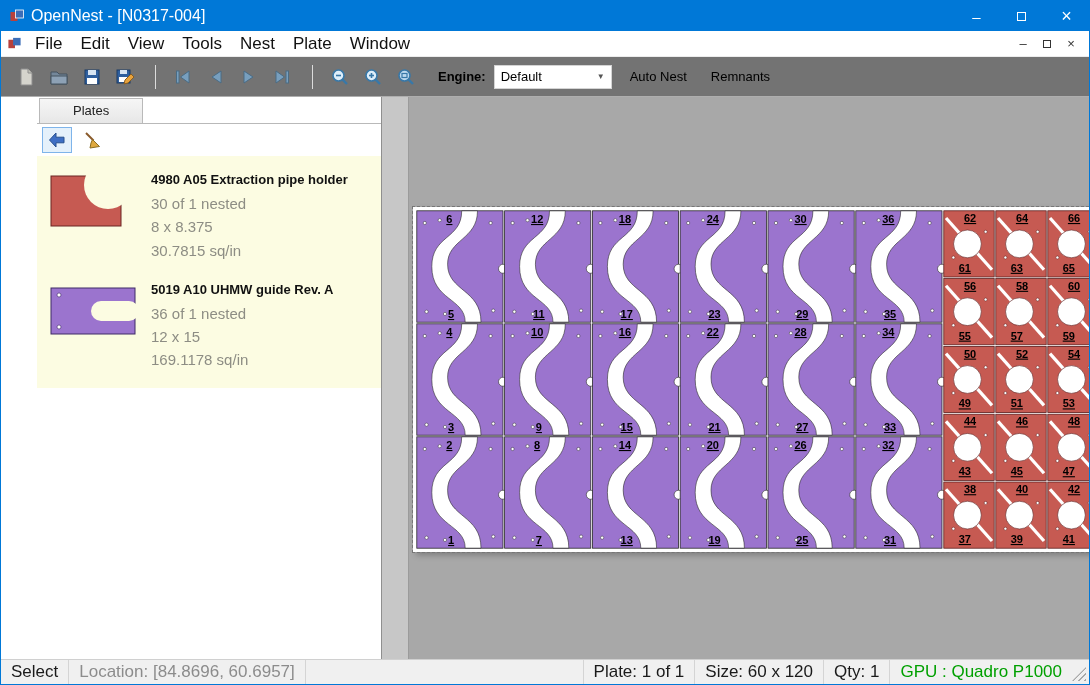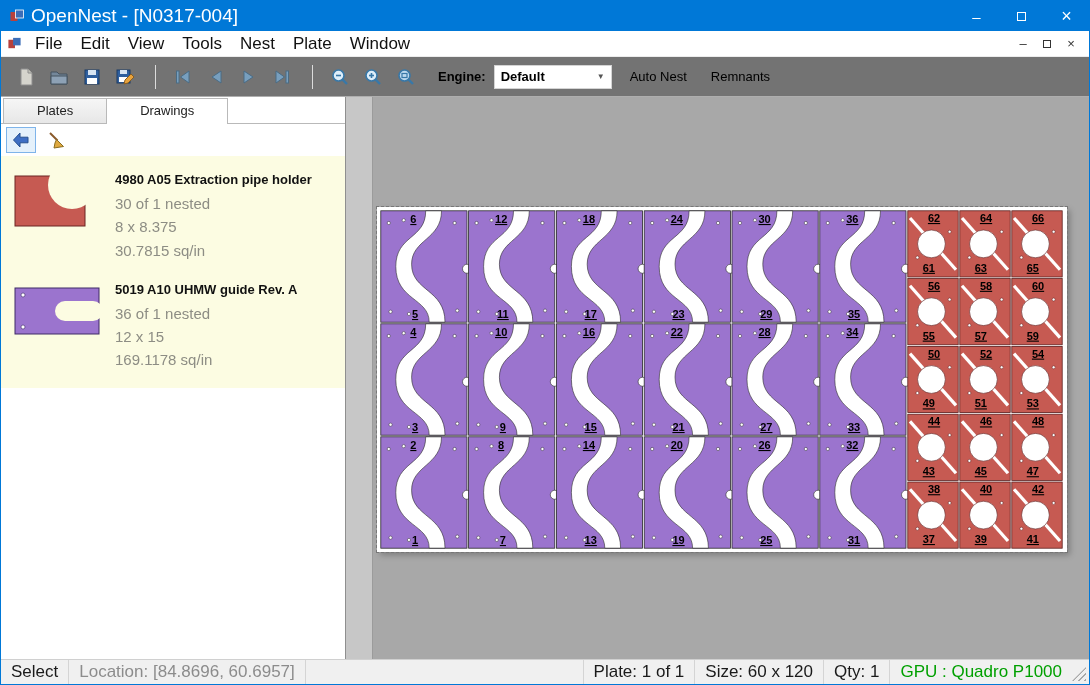--- a/index.html
+++ b/index.html
@@ -5,21 +5,21 @@
   * { box-sizing: border-box; margin: 0; padding: 0; }
   html,body { width:1090px; height:685px; overflow:hidden;
     font-family:"Liberation Sans", sans-serif; font-size:13px; }
   .window { width:1090px; height:685px; border:1px solid var(--titlebar-bg,#0078d7);
     display:flex; flex-direction:column; background:#fff; }
 
   
   .titlebar { height:30px; background:var(--titlebar-bg,#0078d7); color:#fff;
     display:flex; align-items:center; flex:none; }
   .app-icon { margin:0 6px 0 8px; display:flex; }
-  .win-title { font-size:19px; }
+  .win-title { font-size:16px; }
   .tb-controls { margin-left:auto; display:flex; height:100%; }
   .tb-btn { width:45px; height:100%; display:flex; align-items:center; justify-content:center;
     color:#fff; font-size:15px; cursor:default; }
   .tb-btn .sq { width:9px; height:9px; border:1px solid #fff; display:block; }
   .tb-btn.close { font-size:18px; }
 
   
   .menubar { height:26px; background:#fff; display:flex; align-items:center; flex:none;
     border-bottom:1px solid #ececec; padding-left:6px; }
   .mdi-doc { display:flex; margin-right:4px; }
@@ -31,26 +31,26 @@
 
   
   .toolbar { height:40px; background:#737373; border-bottom:1px solid #aeaeae;
     display:flex; align-items:center; flex:none; padding-left:10px; }
   .t-btn { width:30px; height:30px; display:flex; align-items:center; justify-content:center;
     margin-right:3px; }
   .t-sep { width:1px; height:24px; background:#dcdcdc; margin:0 12px; }
   .engine-label { font-weight:bold; margin:0 8px 0 14px; }
   .combo { width:118px; height:24px; border:1px solid #d4d4d4; background:#fff;
     display:flex; align-items:center; padding:0 6px; }
-  .combo-value { flex:1;font-weight:bold; }
+  .combo-value { flex:1; }
   .combo-arrow { font-size:8px; color:#555; }
   .t-text-btn { margin-left:12px; padding:5px 6px; }
 
   
-  .main { flex:1; display:flex; min-height:0; }
+  .main { flex:1; display:flex; min-height:0;padding-left:36px; }
   .left-panel { width:345px; flex:none; background:#fff; border-right:1px solid #8f8f8f;
     display:flex; flex-direction:column; }
   .tabs { display:flex; height:27px; flex:none; border-bottom:1px solid #b9b9b9;
     padding:2px 0 0 2px; align-items:flex-end; }
   .tab { padding:4px 33px 5px 33px; font-size:13px; border:1px solid #b9b9b9; border-bottom:none;
     background:linear-gradient(#f6f6f6,#e7e7e7); color:#222; margin-right:-1px; }
   .tab.active { background:#fff; margin-bottom:-1px; padding-bottom:6px; position:relative; }
   .panel-toolbar { height:32px; flex:none; display:flex; align-items:center; gap:5px;
     padding:3px 5px; background:#fff; }
   .ptool-btn { width:30px; height:26px; display:flex; align-items:center; justify-content:center;
@@ -209,21 +209,20 @@
       <span class="combo-arrow">▼</span>
     </div>
     <span class="t-text-btn">Auto Nest</span>
     <span class="t-text-btn">Remnants</span>
   </div>
 
   <div class="main">
     <div class="left-panel">
       <div class="tabs">
         <div class="tab">Plates</div>
-        <div class="tab active">Drawings</div>
       </div>
       <div class="panel-toolbar">
         <div class="ptool-btn selected">
           <svg width="20" height="20" viewBox="0 0 20 20">
             <path d="M9 3L2.5 10 9 17v-4.2h8V7.2H9z" fill="#3f6fc4" stroke="#27508f"></path>
           </svg>
         </div>
         <div class="ptool-btn">
           <svg width="20" height="20" viewBox="0 0 20 20">
             <line x1="4" y1="3" x2="11.5" y2="10.5" stroke="#8a5a2b" stroke-width="2"></line>

